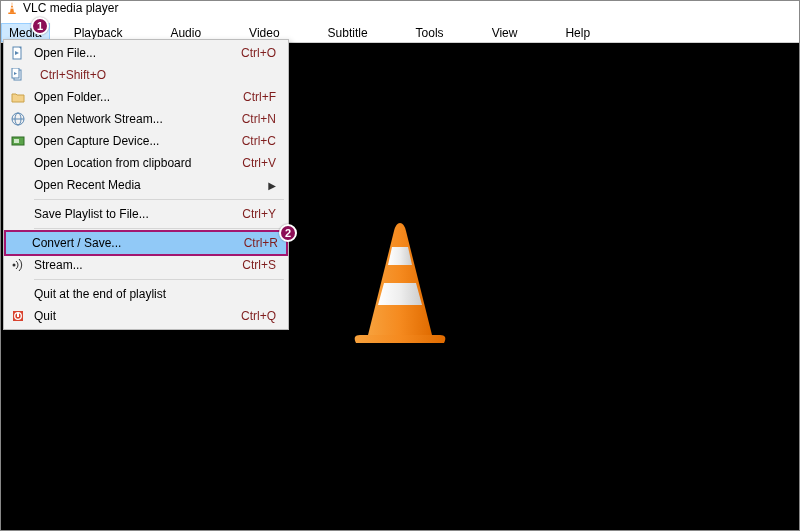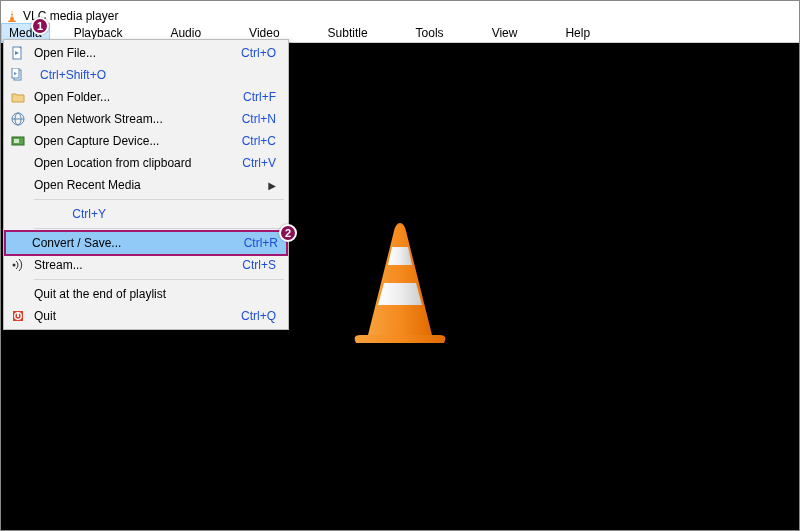--- a/index.html
+++ b/index.html
@@ -10,21 +10,21 @@
     width: 800px;
     height: 531px;
     position: relative;
     overflow: hidden;
     border: 1px solid #888;
   }
   .titlebar {
     background: #fff;
     height: 22px;
     display: flex;
-    align-items: flex-end;
+    align-items: flex-start;
     padding-left: 4px;
     gap: 4px;
   }
   .titlebar .app-icon { width: 14px; height: 14px; }
   .titlebar .title { font-size: 12px; color: #000; }
   .menubar {
     background: #fff;
     height: 20px;
     display: flex;
     align-items: stretch;
@@ -67,21 +67,21 @@
     justify-content: center;
     flex-shrink: 0;
   }
   .dropdown .label {
     flex: 1;
     color: #000;
     font-size: 12px;
     padding-left: 4px;
   }
   .dropdown .shortcut {
-    color: #1d4ed8;
+    color: #7f1d1d;
     font-size: 12px;
     text-align: right;
     min-width: 76px;
   }
   .dropdown .submenu-arrow {
     width: 10px;
     text-align: right;
     font-size: 10px;
     color: #333;
   }
@@ -252,20 +252,21 @@
       <span class="shortcut">Ctrl+V</span>
     </div>
     <div class="row">
       <span class="icon-cell"></span>
       <span class="label">Open Recent Media</span>
       <span class="submenu-arrow">▶</span>
     </div>
     <div class="sep"></div>
     <div class="row">
       <span class="icon-cell"></span>
+      <span class="label">Save Playlist to File...</span>
       <span class="shortcut">Ctrl+Y</span>
     </div>
     <div class="sep"></div>
     <div class="row highlight">
       <span class="icon-cell"></span>
       <span class="label">Convert / Save...</span>
       <span class="shortcut">Ctrl+R</span>
     </div>
     <div class="row">
       <span class="icon-cell">

